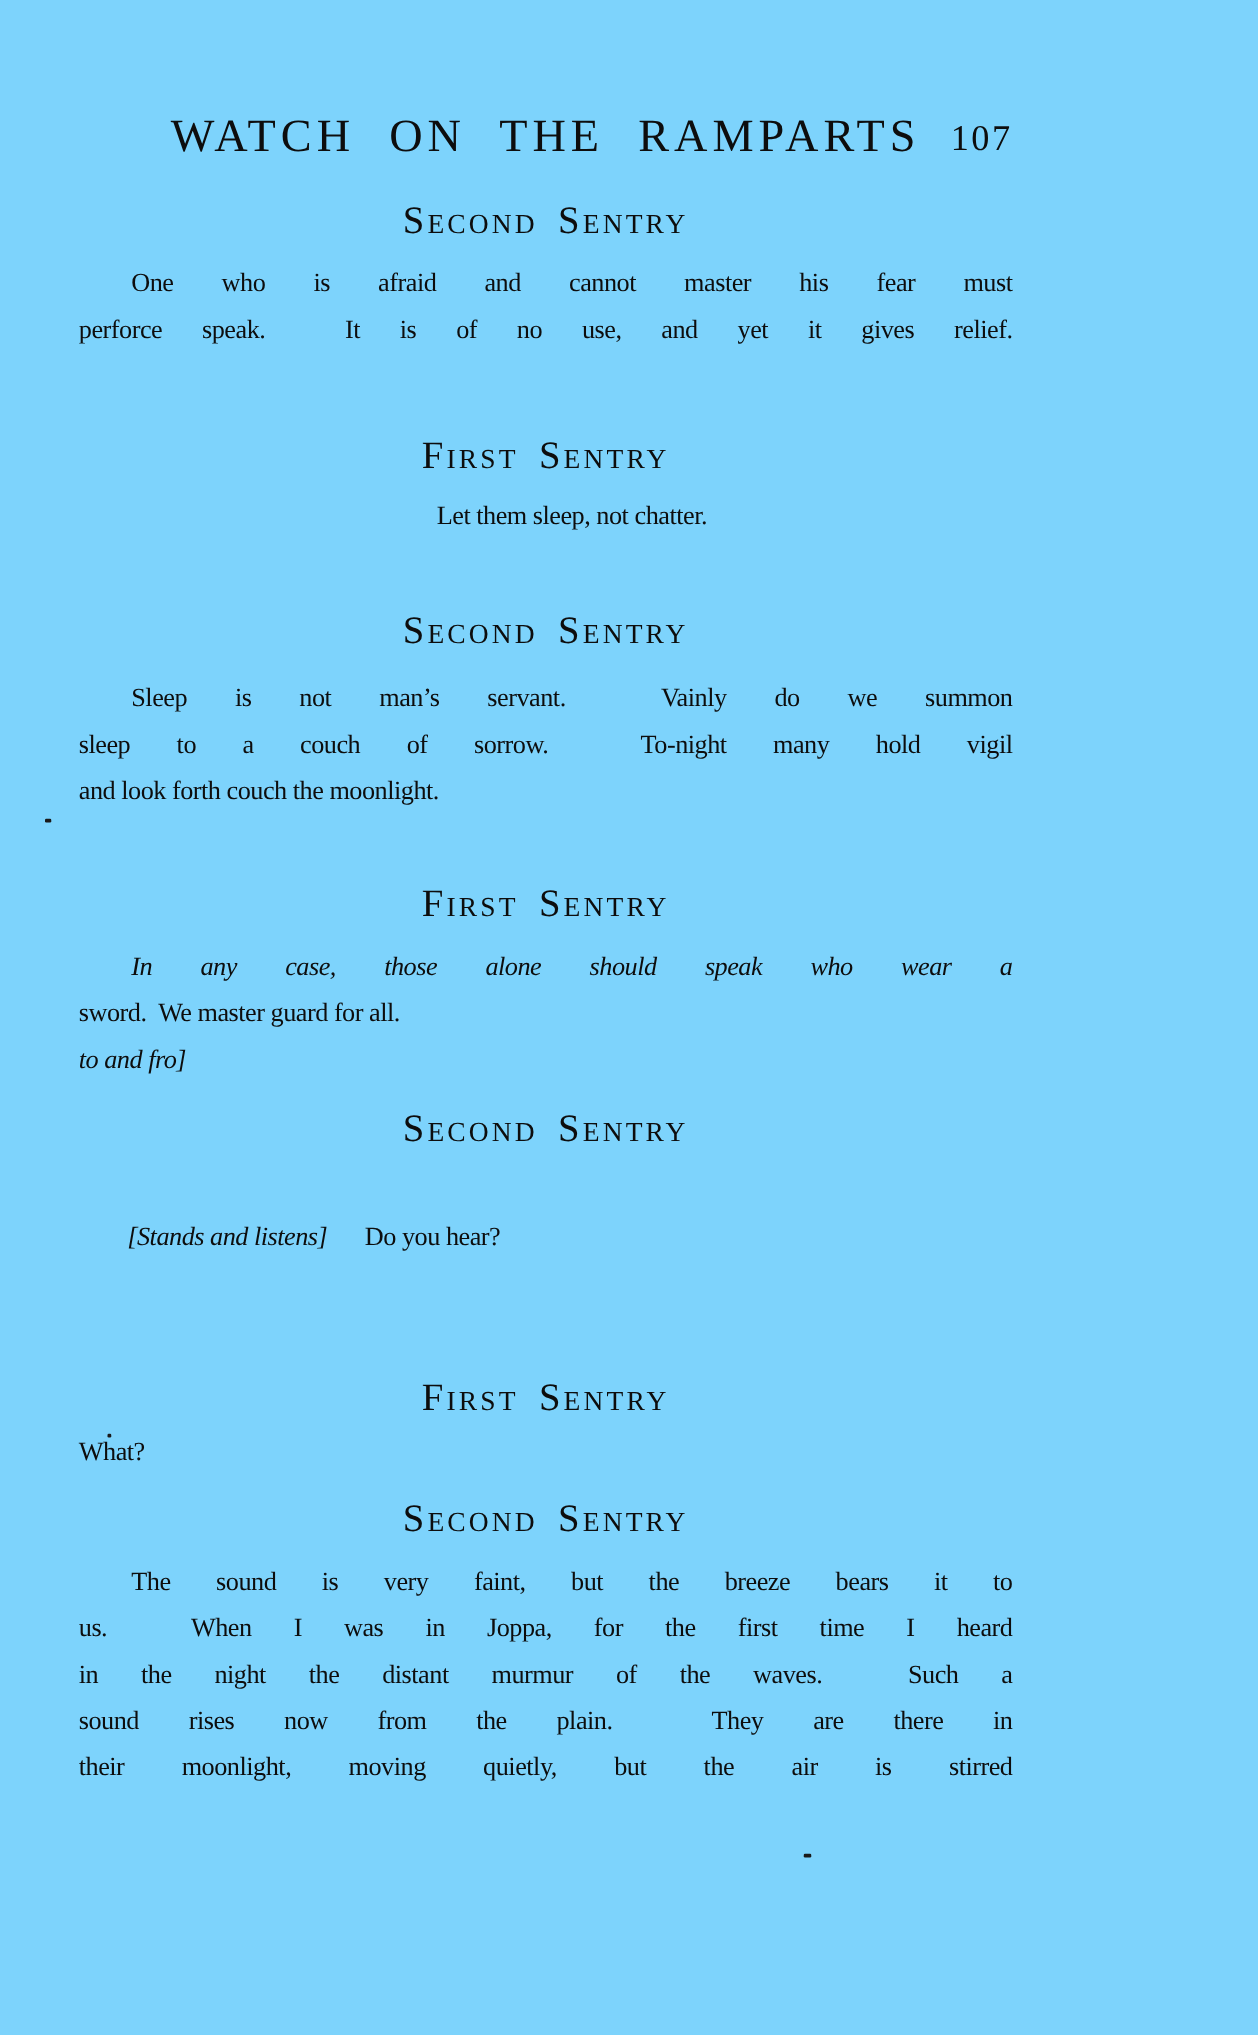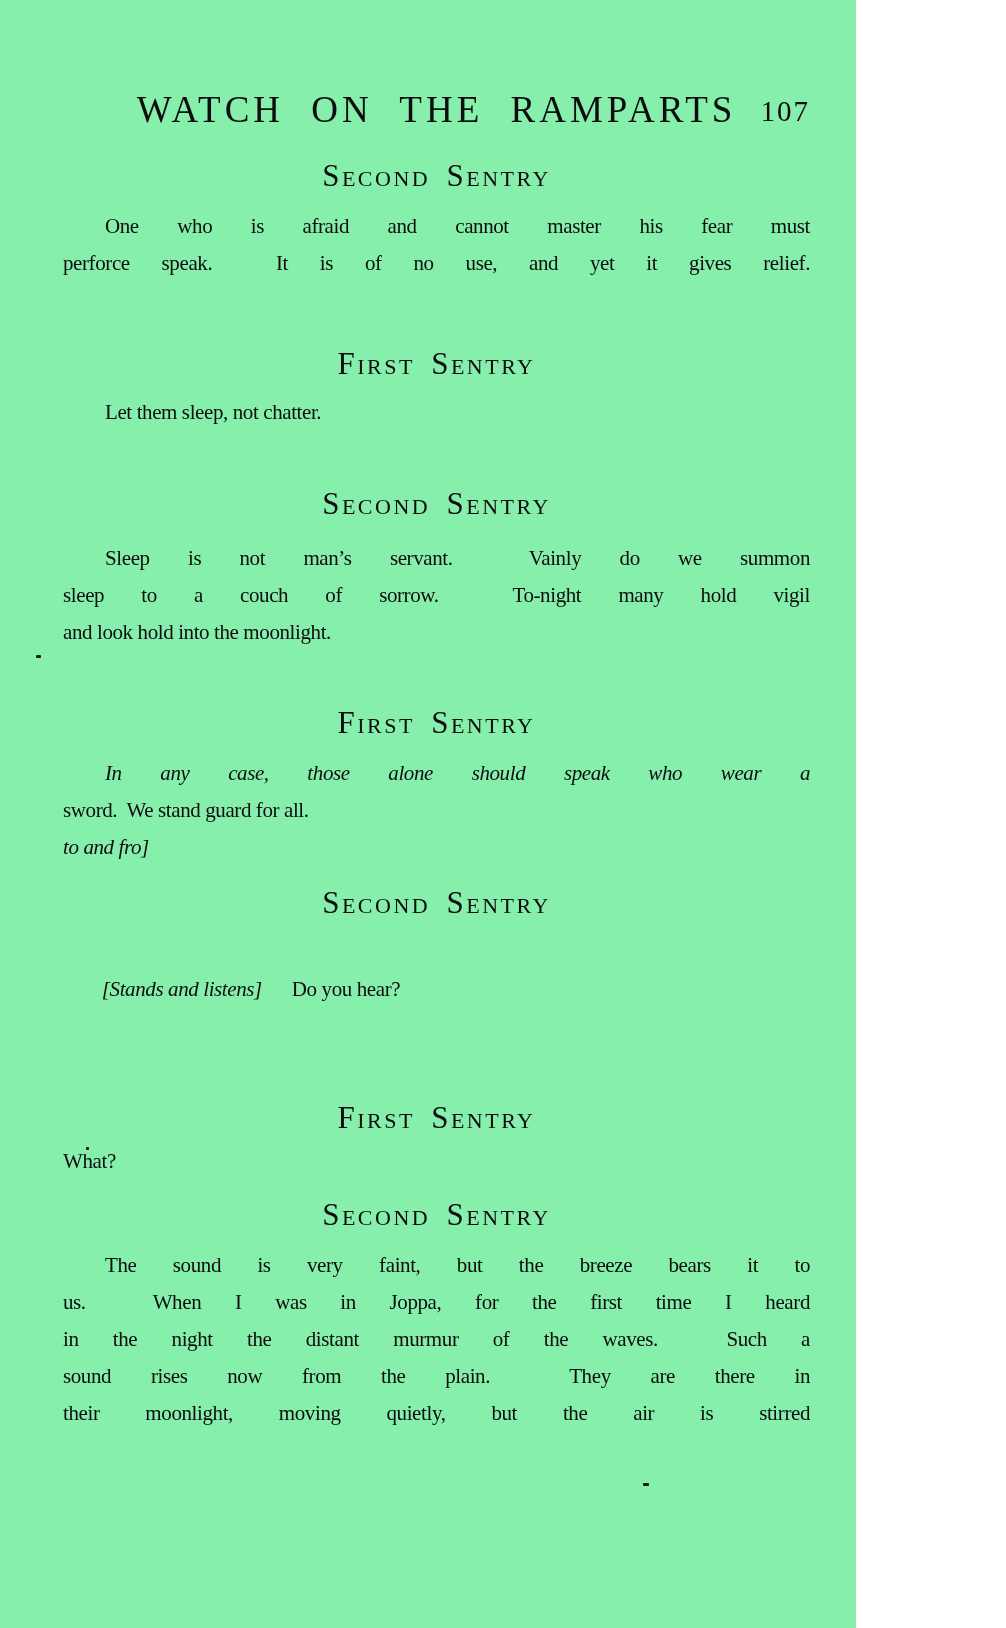--- a/index.html
+++ b/index.html
@@ -3,23 +3,23 @@
 <meta charset="utf-8">
 <title>Book page</title>
 <style>
   html, body {
     margin: 0;
     padding: 0;
     background: #ffffff;
   }
   .page {
     position: relative;
-    width: 856px;
+    width: 1006px;
     height: 1628px;
-    background: #86efac;
+    background: #7dd3fc;
     color: #0d0d0d;
     font-family: "Liberation Serif", "DejaVu Serif", serif;
     overflow: hidden;
   }
   .text-block {
     position: absolute;
     left: 63px;
     top: 0;
     width: 747px;
   }
@@ -59,21 +59,21 @@
   .line {
     font-size: 21px;
     line-height: 37px;
     letter-spacing: -0.4px;
     white-space: pre-wrap;
   }
   .jl {                     
     text-align: justify;
     text-align-last: justify;
   }
-  .ind    { text-indent: 42px; }   
+  .ind    { text-indent: 42px; text-align: center; }   
   .ind-sm { text-indent: 26px; }   
   .stage  { font-style: italic; }  
   .speech-after-stage { font-style: normal; margin-left: 30px; }
   
   .mt-s1     { margin-top: 26px; }
   .mt-para1  { margin-top: 14px; }
   .mt-s2     { margin-top: 64px; }
   .mt-let    { margin-top: 12px; }
   .mt-s3     { margin-top: 55px; }
   .mt-para2  { margin-top: 18px; }
@@ -112,27 +112,27 @@
 
     <div>
       <div class="speaker mt-s2">First Sentry</div>
       <div class="line ind mt-let">Let them sleep, not chatter.</div>
     </div>
 
     <div>
       <div class="speaker mt-s3">Second Sentry</div>
       <div class="line jl ind mt-para2">Sleep is not man’s servant.  Vainly do we summon</div>
       <div class="line jl">sleep to a couch of sorrow.  To-night many hold vigil</div>
-      <div class="line">and look hold into the moonlight.</div>
+      <div class="line">and look forth couch the moonlight.</div>
     </div>
 
     <div>
       <div class="speaker mt-s4">First Sentry</div>
       <div class="line jl ind mt-para3">In any case, those alone should speak who wear a</div>
-      <div class="line">sword.  We stand guard for all.</div>
+      <div class="line">sword.  We master guard for all.</div>
       <div class="line stage">to and fro]</div>
     </div>
 
     <div>
       <div class="speaker mt-s5">Second Sentry</div>
       <div class="line ind-sm mt-stands">
         <span class="stage">[Stands and listens]</span><span class="speech-after-stage">Do you hear?</span>
       </div>
     </div>
 

